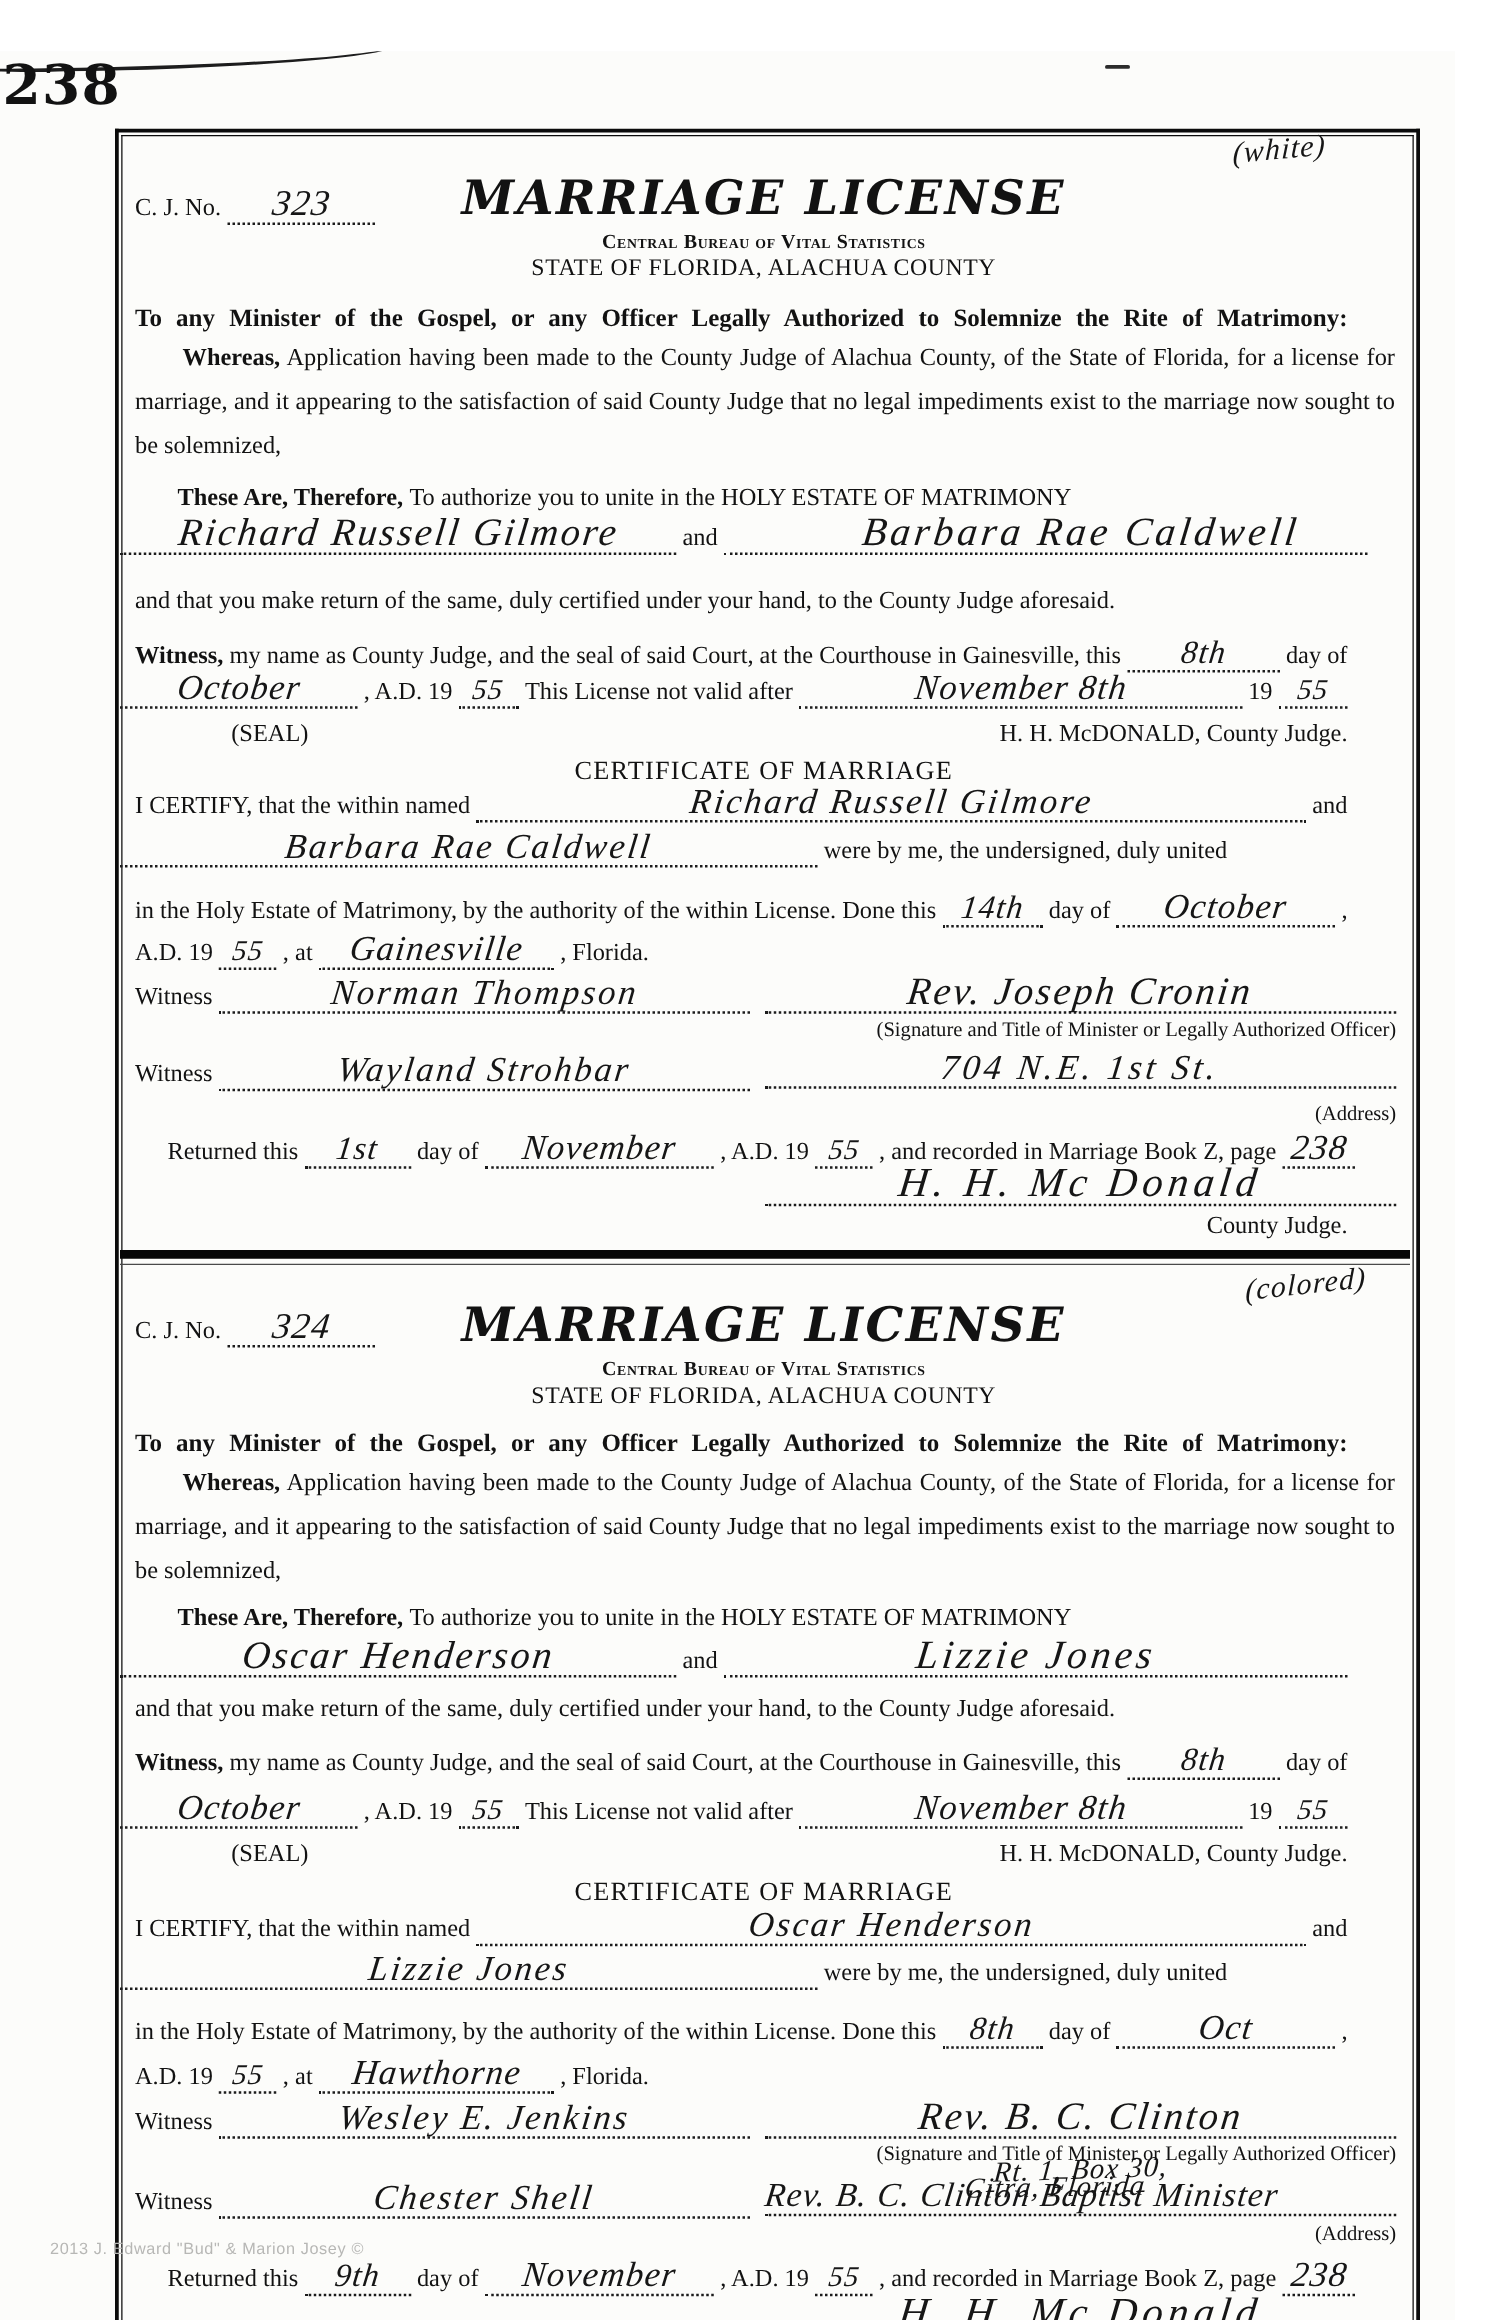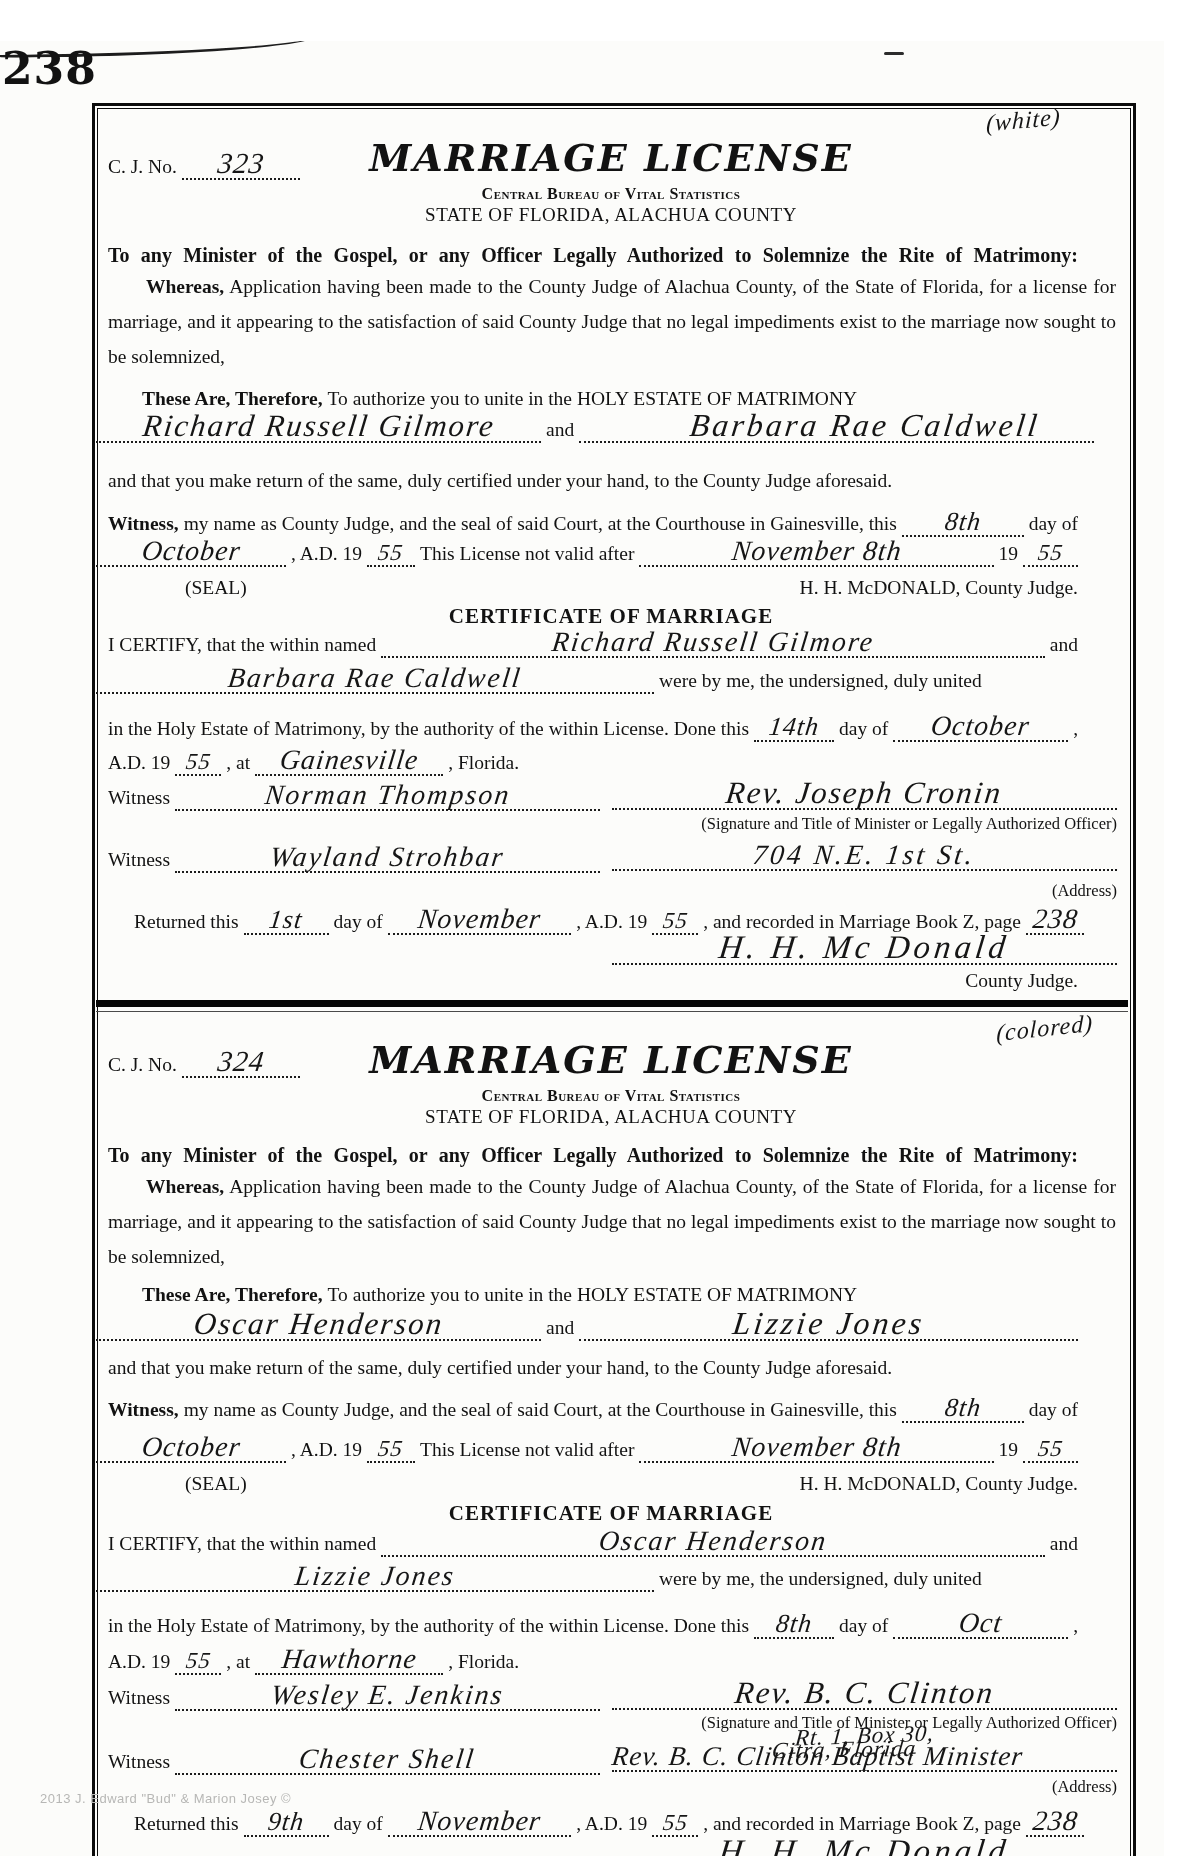--- a/index.html
+++ b/index.html
@@ -26,21 +26,21 @@
   .doc-title{font-family:"DejaVu Serif",serif;font-weight:bold;font-size:38px;letter-spacing:2px;font-style:italic;}
   .bureau{font-variant:small-caps;font-weight:bold;font-size:16px;letter-spacing:0.5px;}
   .stateline{font-size:19px;letter-spacing:0.5px;}
   .salutation{position:absolute;left:108px;right:86px;font-weight:bold;font-size:20px;
               text-align:justify;text-align-last:justify;}
   .para{position:absolute;left:108px;width:1008px;font-size:19.5px;line-height:35px;
         text-align:justify;text-indent:38px;margin:0;}
   .caption{position:absolute;font-size:16.5px;text-align:right;}
   .seal{position:absolute;font-size:19.5px;}
   .right-text{position:absolute;right:86px;font-size:19.5px;text-align:right;}
-  .cert-title{font-weight:bold;font-size:21px;letter-spacing:1px;}
+  .cert-title{font-weight:normal;font-size:21px;letter-spacing:1px;}
   .divider{position:absolute;left:96px;width:1032px;height:7px;background:#060606;}
   .divider-sub{position:absolute;left:96px;width:1032px;height:1px;background:#4a4a4a;}
   .annotation{position:absolute;font-size:24px;}
   .page-number{position:absolute;left:2px;top:2px;font-family:"DejaVu Serif",serif;
                font-weight:bold;font-size:44px;letter-spacing:1px;}
   .curl{position:absolute;left:-14px;top:-6px;width:330px;height:18px;
         border-bottom:3px solid #1d1d1d;border-radius:0 0 100% 18%;transform:rotate(-0.8deg);}
   .dash-artifact{position:absolute;left:884px;top:11px;width:20px;height:3px;
                  background:#2c2c2c;border-radius:2px;}
   .watermark{position:absolute;left:40px;top:1750px;font-family:"Liberation Sans",sans-serif;

